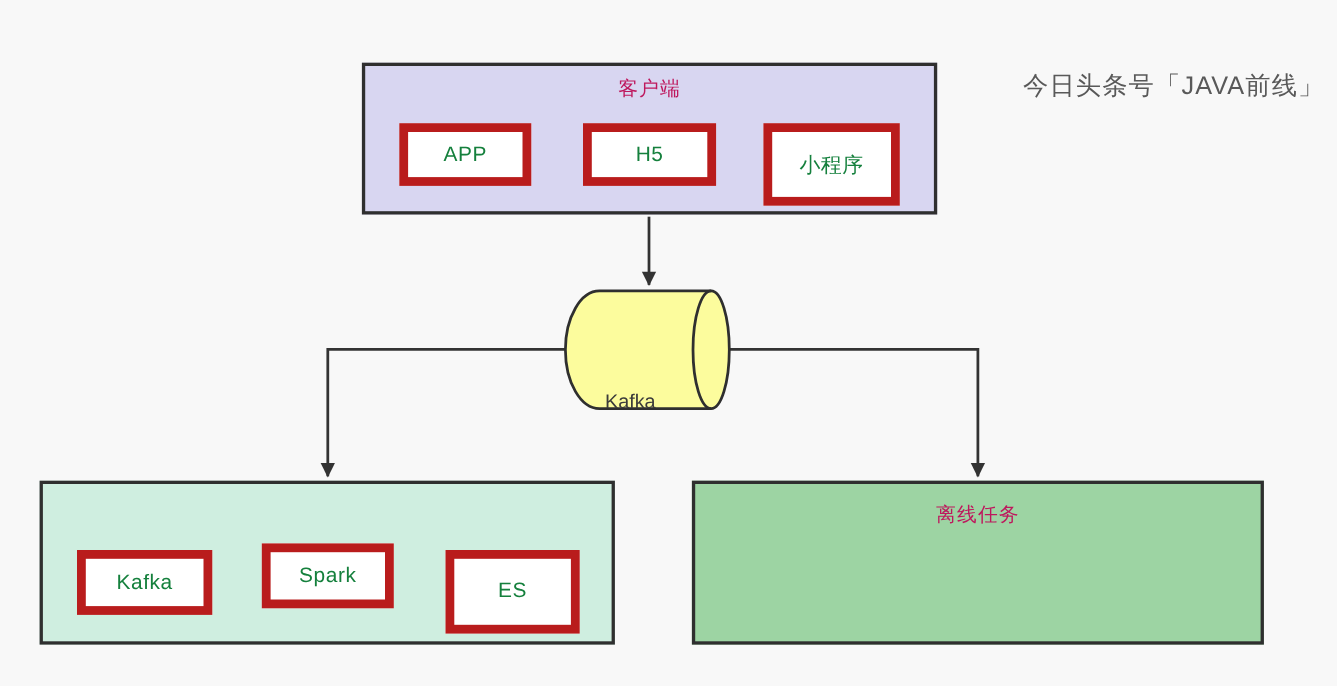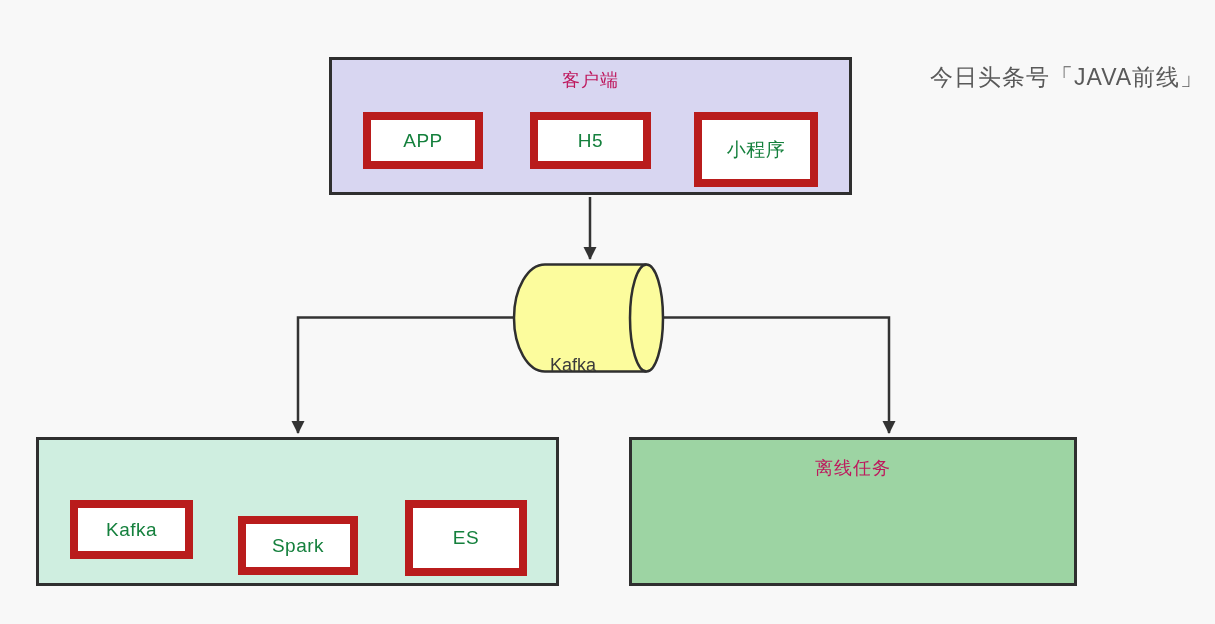--- a/index.html
+++ b/index.html
@@ -43,21 +43,21 @@
   }
   .client-box .group-title { top: 8px; }
   .realtime-box {
     left: 36px; top: 437px;
     width: 523px; height: 149px;
     background: #cfeee0;
   }
   .realtime-box .group-title { top: 16px; }
   .offline-box {
     left: 629px; top: 437px;
-    width: 448px; height: 149px;
+    width: 520px; height: 149px;
     background: #9dd4a3;
   }
   .offline-box .group-title { top: 16px; }
   .node-box {
     position: absolute;
     background: #ffffff;
     border: 8px solid #b91c1c;
     box-sizing: border-box;
     display: flex;
     align-items: center;
@@ -65,21 +65,21 @@
     font-size: 19px;
     color: #15803d;
     letter-spacing: 0.5px;
   }
   
   .node-app     { left: 31px;  top: 52px; width: 120px; height: 57px; }
   .node-h5      { left: 198px; top: 52px; width: 121px; height: 57px; }
   .node-mini    { left: 362px; top: 52px; width: 124px; height: 75px; }
   
   .node-flink   { left: 31px;  top: 60px; width: 123px; height: 59px; }
-  .node-spark   { left: 199px; top: 76px; width: 120px; height: 59px; }
+  .node-spark   { left: 199px; top: 54px; width: 120px; height: 59px; }
   .node-es      { left: 366px; top: 60px; width: 122px; height: 76px; }
   
   .node-hive    { left: 51px;  top: 61px; width: 181px; height: 58px; }
   .node-hdfs    { left: 295px; top: 62px; width: 176px; height: 56px; }
   .kafka-label {
     position: absolute;
     left: 514px; top: 264px;
     width: 118px; height: 107px;
     display: flex;
     align-items: center;

